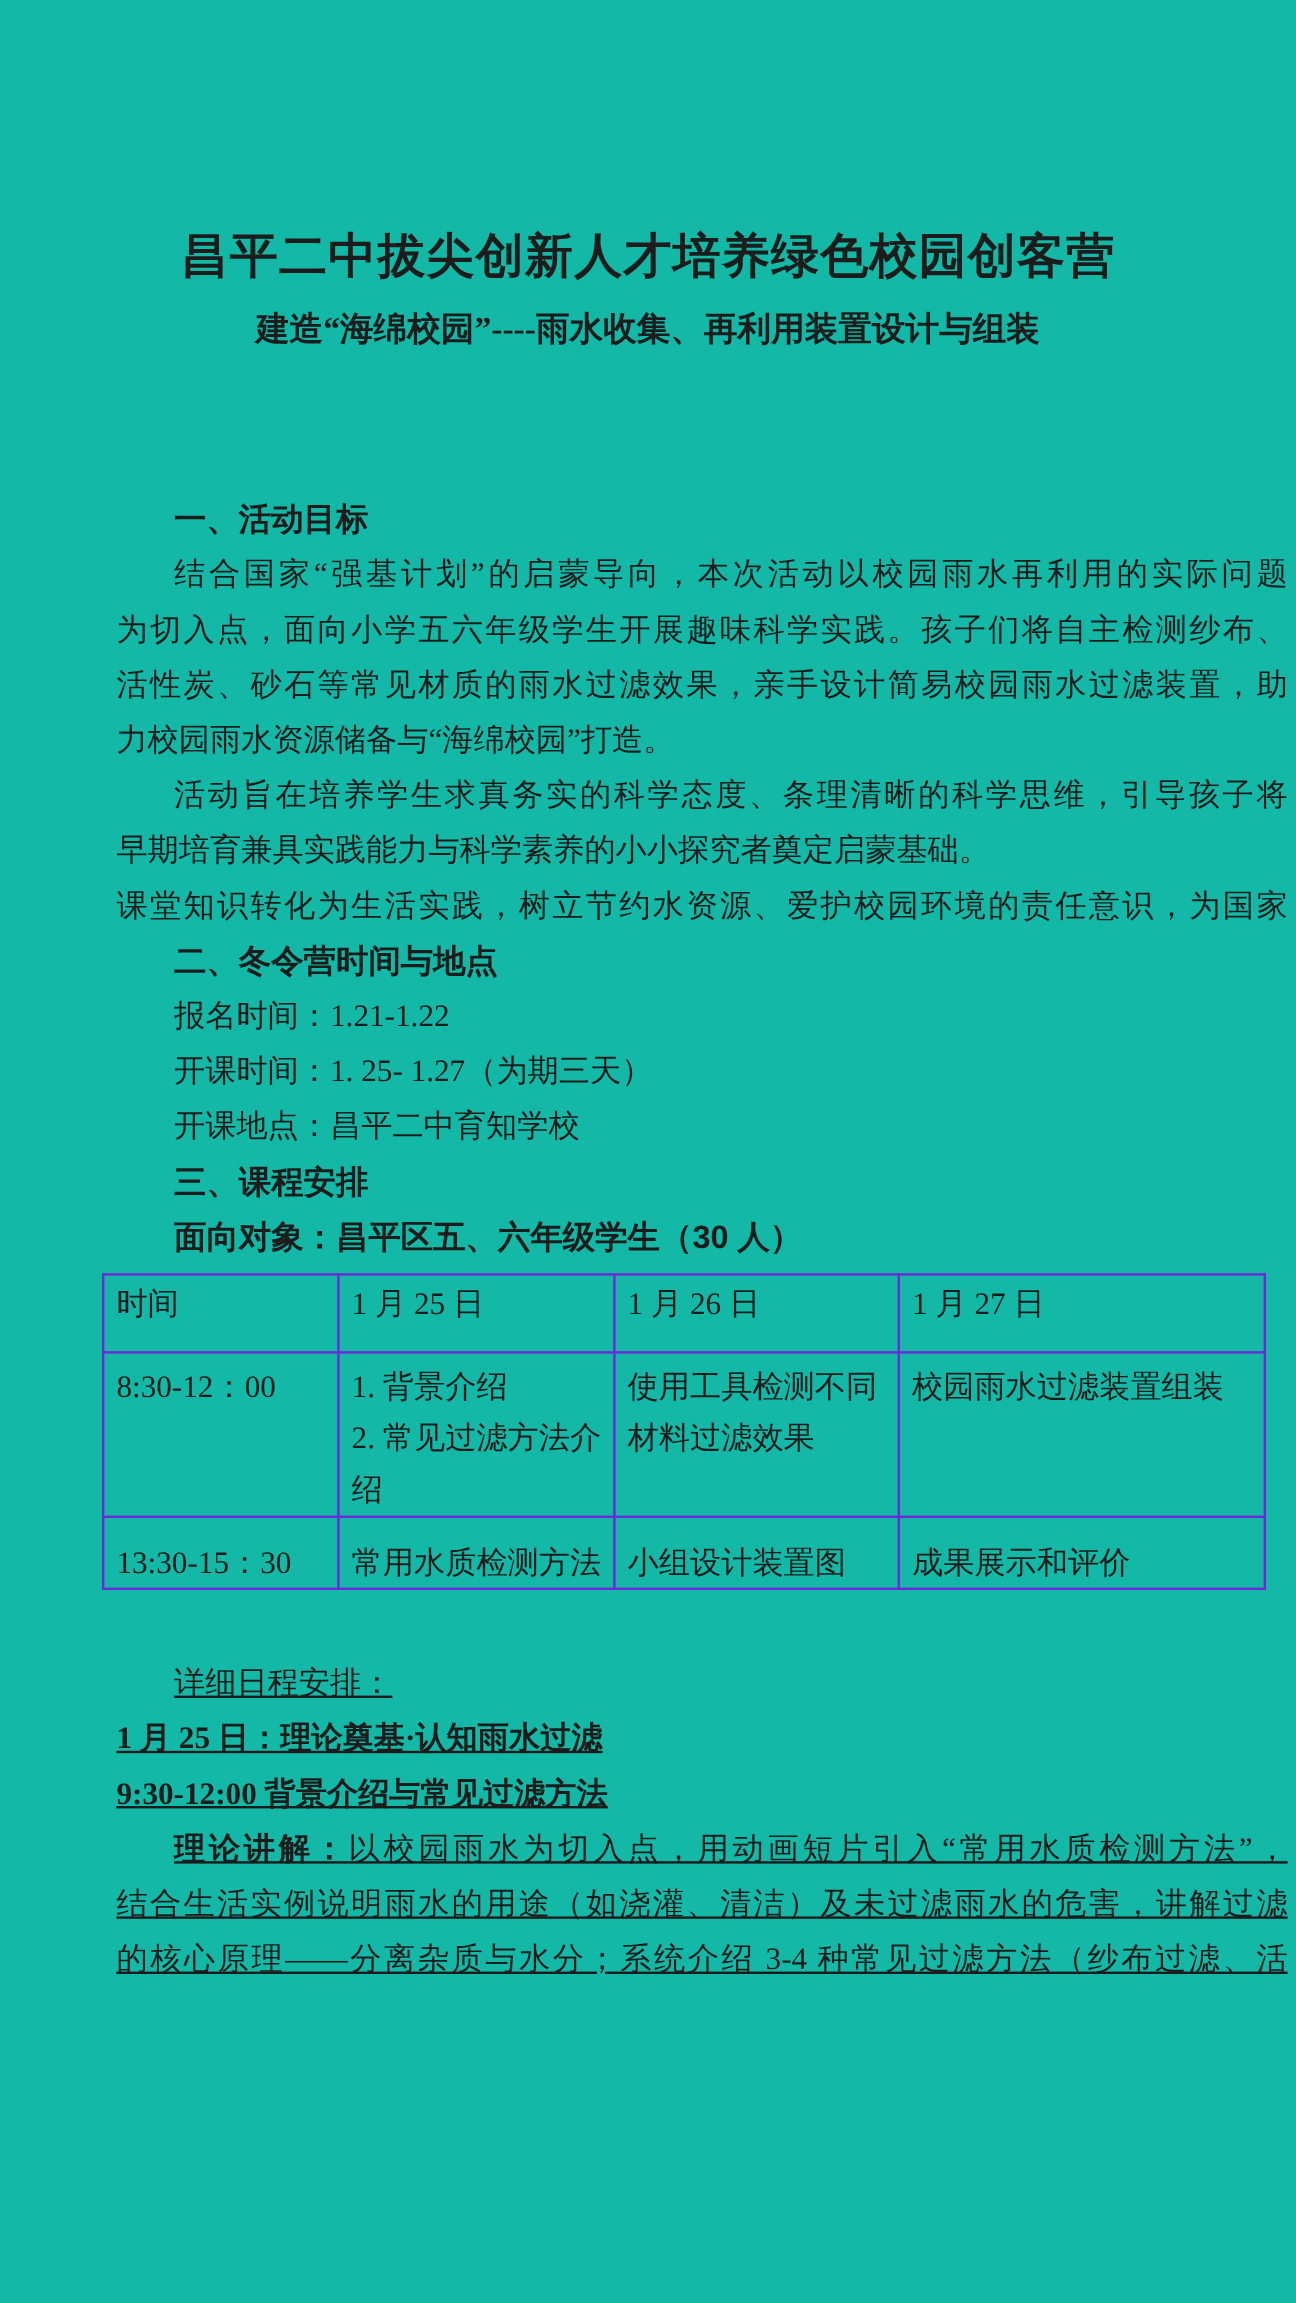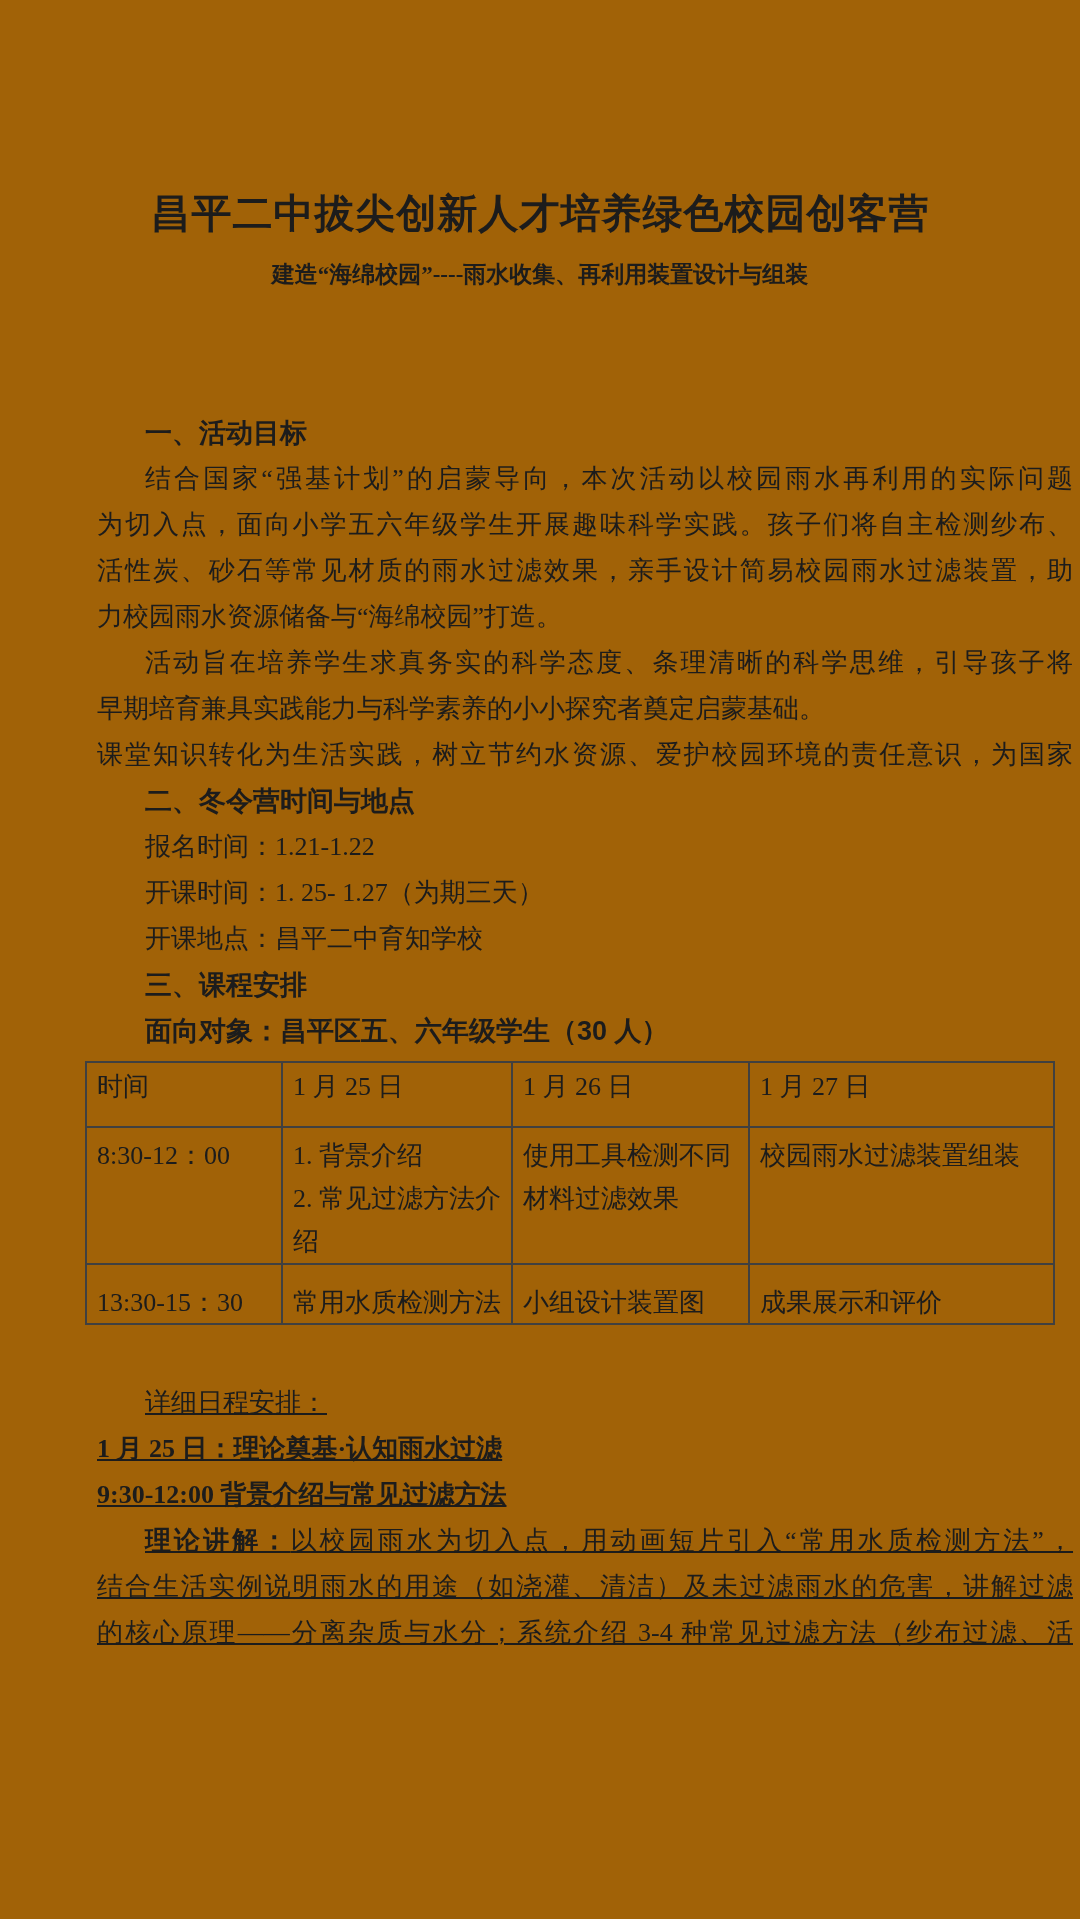--- a/index.html
+++ b/index.html
@@ -1,34 +1,34 @@
 <!DOCTYPE html>
 <html><head>
 <meta charset="utf-8">
 <style>
   html,body { margin:0; padding:0; background:#ffffff; }
   .page {
     position:relative;
     width:1080px; height:1919px;
-    background:#a16207;
+    background:#14b8a6;
     font-family:"Liberation Serif","DejaVu Serif",serif;
     color:#1c1c1c;
     overflow:hidden;
   }
   .title {
     margin:190px 0 0 0;
     text-align:center;
     font-size:40px; font-weight:700;
     line-height:48px;
     letter-spacing:1px;
   }
   .subtitle {
     margin:12px 0 0 0;
     text-align:center;
-    font-size:23px; font-weight:700;
+    font-size:28px; font-weight:700;
     line-height:50px;
   }
   .body-block {
     margin:110px 20px 0 97px;
     width:976px;
     font-size:26px;
     line-height:46px;
   }
   .line { min-height:46px; }
   .indent { text-indent:48px; }
@@ -40,21 +40,21 @@
     font-size:27px;
   }
   table.sched {
     margin:7px 0 0 85px;
     width:968px;
     border-collapse:collapse;
     table-layout:fixed;
     font-size:26px;
   }
   table.sched td {
-    border:2px solid #404040;
+    border:2px solid #6d28d9;
     vertical-align:top;
     padding:6px 8px 0 10px;
     overflow:hidden;
   }
   tr.hdr td   { height:57px; }
   tr.row1 td  { height:129px; line-height:43px; }
   tr.row2 td  { height:38px;  line-height:36px; padding-top:20px; }
   .cell-line { display:block; }
   .detail-block {
     margin:55px 7px 0 97px;

